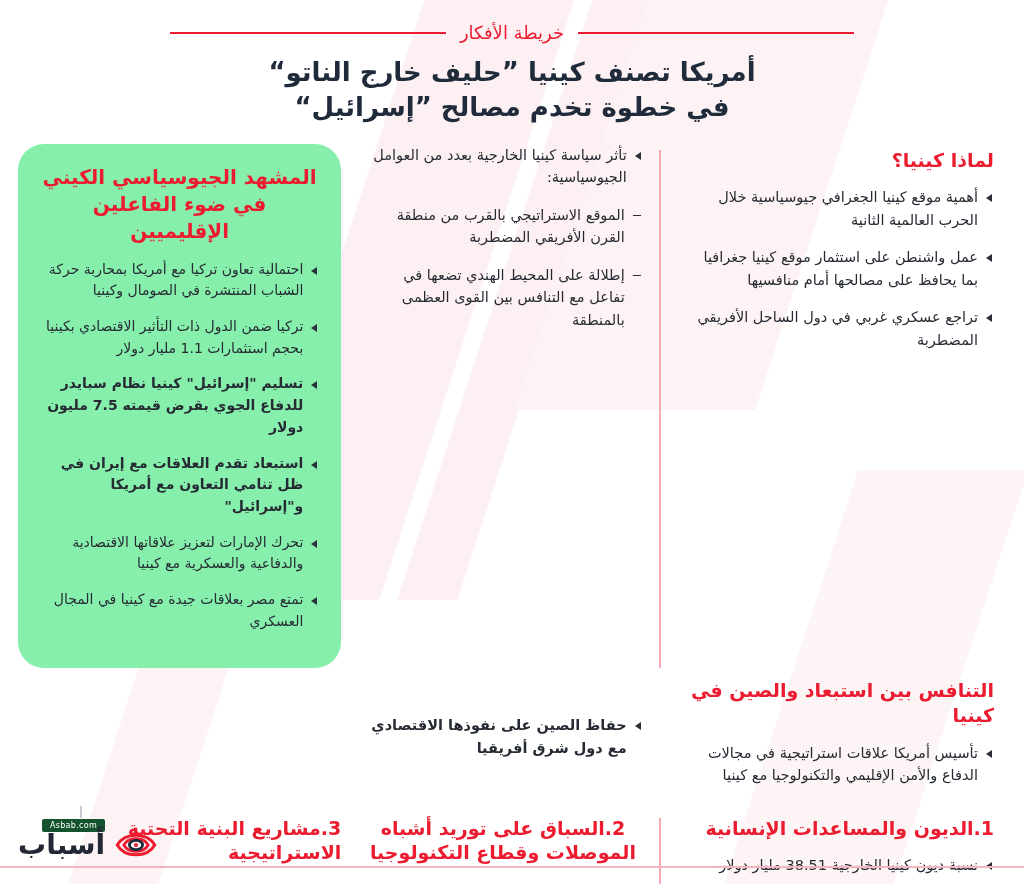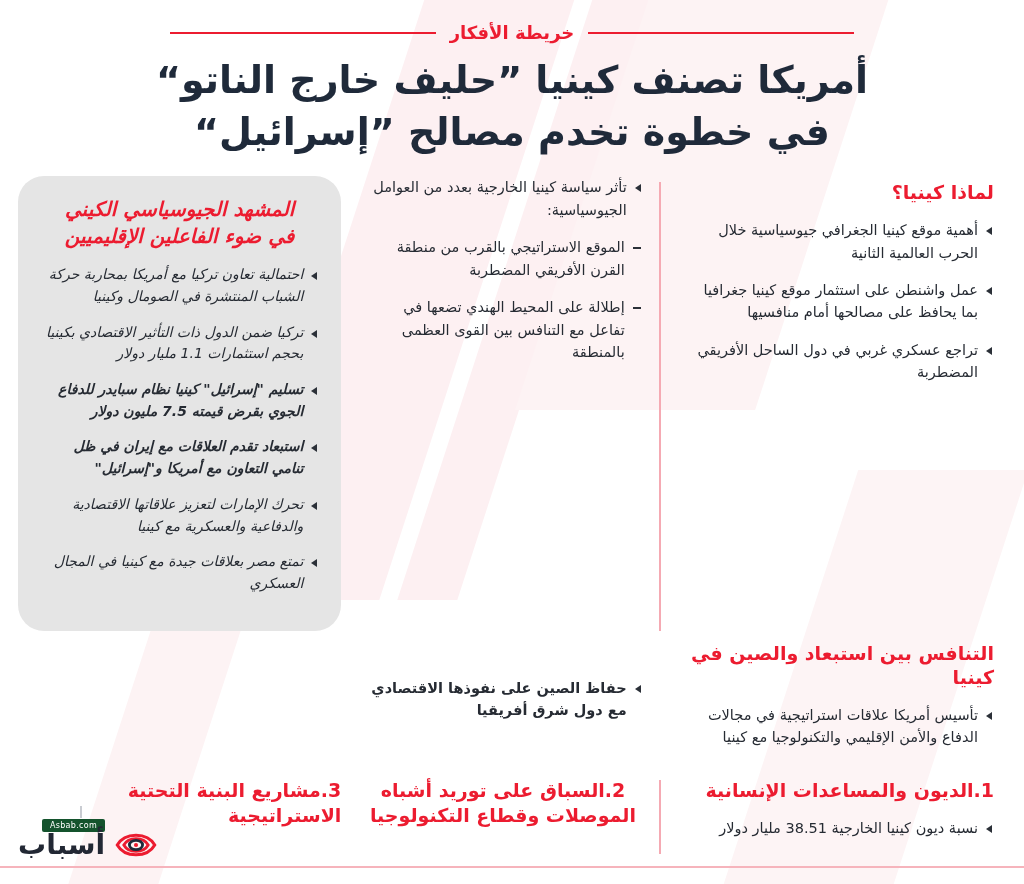--- a/index.html
+++ b/index.html
@@ -45,29 +45,29 @@
   }
   .kicker-line {
     flex: 1 1 auto;
     height: 2px;
     background: #ec1c30;
   }
   .kicker {
     flex: 0 0 auto;
     color: #ec1c30;
     font-size: 18px;
-    font-weight: bold;
+    font-weight: normal;
     letter-spacing: 0;
     white-space: nowrap;
   }
   .headline {
     margin: 12px 70px 0 70px;
     text-align: center;
     color: #1f2a3a;
-    font-size: 38px;
+    font-size: 26px;
     line-height: 1.36;
     font-weight: bold;
   }
   .headline .ln { display: block; }
 
   
   .cols {
     position: relative;
     margin-top: 18px;
     display: flex;
@@ -127,25 +127,24 @@
     top: 11px;
     width: 8px;
     height: 1.6px;
     background: #2b3038;
     border: 0;
   }
   ul.bul > li.strong { font-weight: bold; }
 
   
   .panel {
-    background: #e5e5e5;
+    background: #86efac;
     border-radius: 26px;
     padding: 20px 22px 22px 22px;
     box-sizing: border-box;
-    font-style: italic;
   }
   .panel .panel-title {
     color: #ec1c30;
     font-weight: bold;
     font-size: 20px;
     line-height: 1.35;
     text-align: center;
     margin-bottom: 14px;
   }
   .panel ul.bul > li { font-size: 14px; margin-bottom: 14px; }

